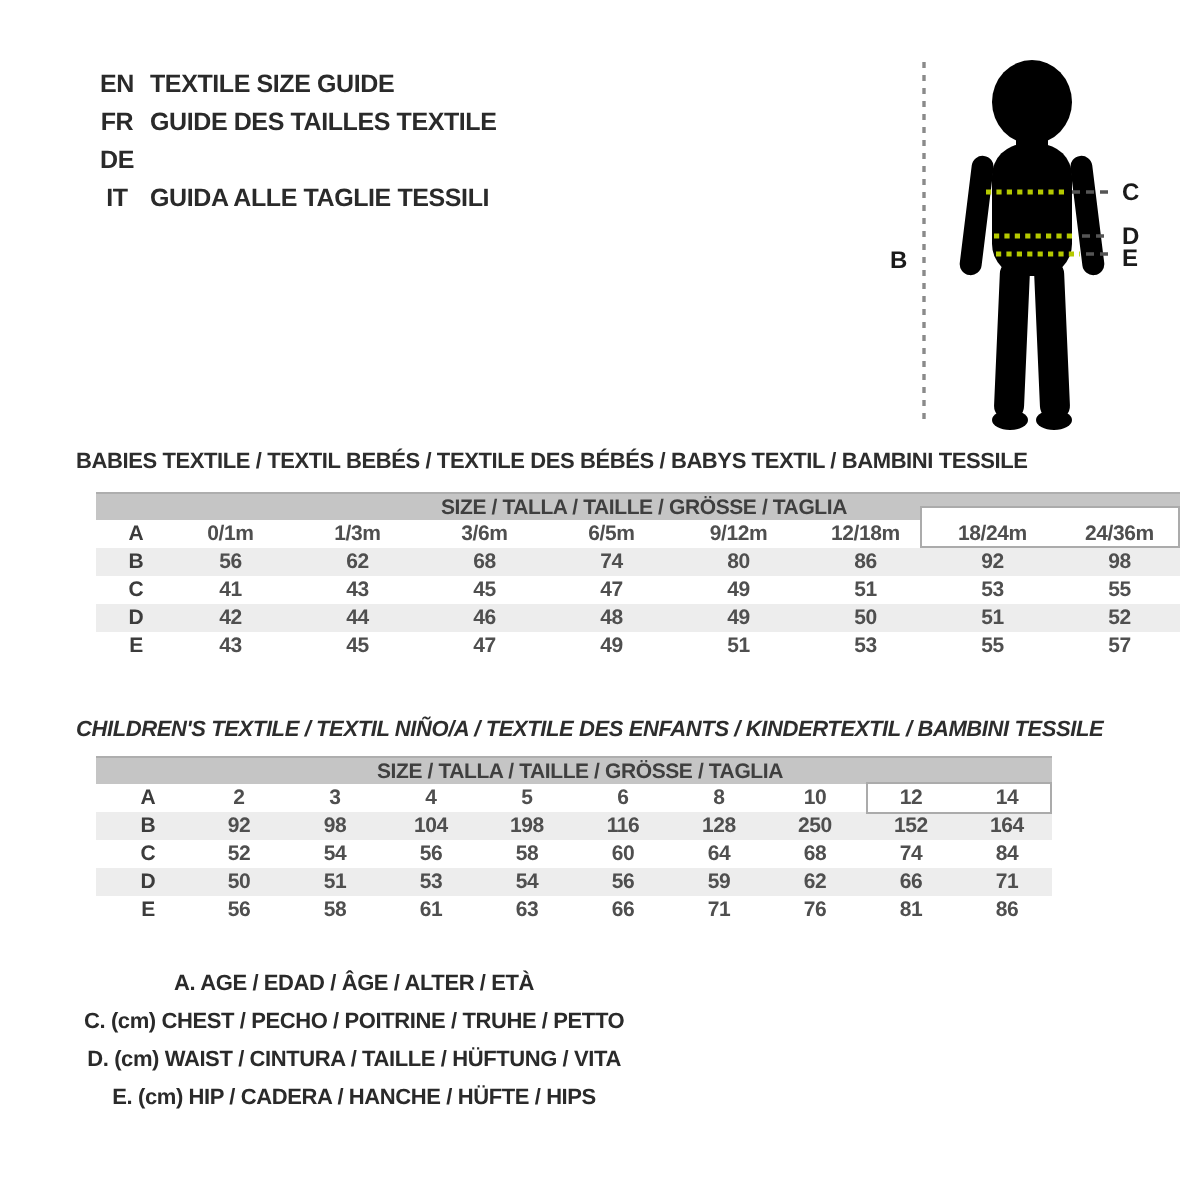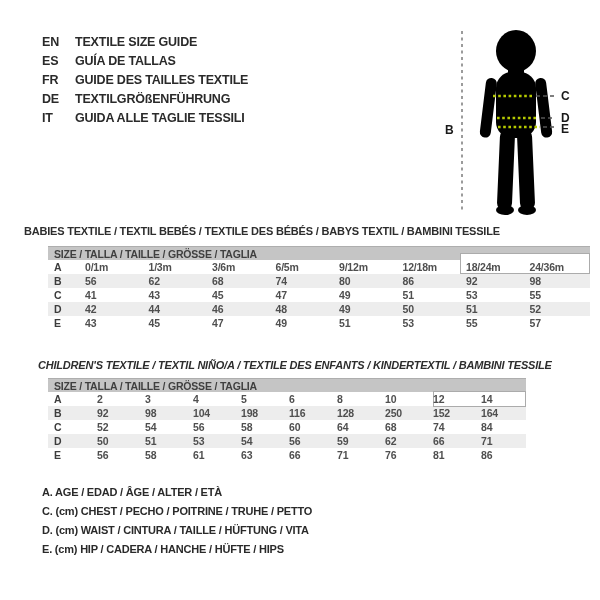--- a/index.html
+++ b/index.html
@@ -1,28 +1,28 @@
 <!DOCTYPE html>
 <html><head>
 <meta charset="utf-8">
 <style>
   html,body{margin:0;padding:0;background:#fff;}
   .page{
     position:relative;width:600px;height:600px;background:#ffffff;overflow:hidden;
-    font-family:"Liberation Sans",sans-serif;-webkit-font-smoothing:antialiased;
+    font-family:"Liberation Sans",sans-serif;text-align:center;-webkit-font-smoothing:antialiased;
   }
   
   .lang-list{position:absolute;left:42px;top:33px;}
   .lang-row{display:flex;line-height:19px;font-size:12.5px;font-weight:700;color:#2a2a2a;letter-spacing:-0.2px;}
   .lang-code{width:33px;flex:0 0 33px;}
   
   .figure-wrap{position:absolute;left:425px;top:10px;width:160px;height:215px;}
   
   .section-title{position:absolute;font-size:11px;font-weight:700;color:#2d2d2d;white-space:nowrap;letter-spacing:-0.2px;}
-  .babies-title{left:24px;top:225px;}
+  .babies-title{left:38px;top:225px;}
   .children-title{left:38px;top:359px;font-style:italic;}
   
   .size-table{position:absolute;margin-left:12px;}
   .babies-table{left:36px;top:246px;width:542px;}
   .children-table{left:36px;top:378px;width:478px;}
   .bar{
     position:relative;z-index:0;height:14px;line-height:14px;background:#c5c5c5;
     border-top:1px solid #aeaeae;font-size:10.5px;font-weight:700;color:#3f3f3f;
     padding-left:6px;box-sizing:border-box;letter-spacing:-0.2px;
   }
@@ -42,30 +42,25 @@
 <body>
 
 <div class="page">
 
   <div class="lang-list">
     <div class="lang-row">
       <span class="lang-code">EN</span>
       <span class="lang-title">TEXTILE SIZE GUIDE</span>
     </div>
     <div class="lang-row">
-      <span class="lang-code">ES</span>
-      <span class="lang-title">GUÍA DE TALLAS</span>
-    </div>
-    <div class="lang-row">
       <span class="lang-code">FR</span>
       <span class="lang-title">GUIDE DES TAILLES TEXTILE</span>
     </div>
     <div class="lang-row">
       <span class="lang-code">DE</span>
-      <span class="lang-title">TEXTILGRÖßENFÜHRUNG</span>
     </div>
     <div class="lang-row">
       <span class="lang-code">IT</span>
       <span class="lang-title">GUIDA ALLE TAGLIE TESSILI</span>
     </div>
   </div>
 
   <div class="figure-wrap">
     <svg width="160" height="215" viewBox="0 0 160 215" xmlns="http://www.w3.org/2000/svg">
 

